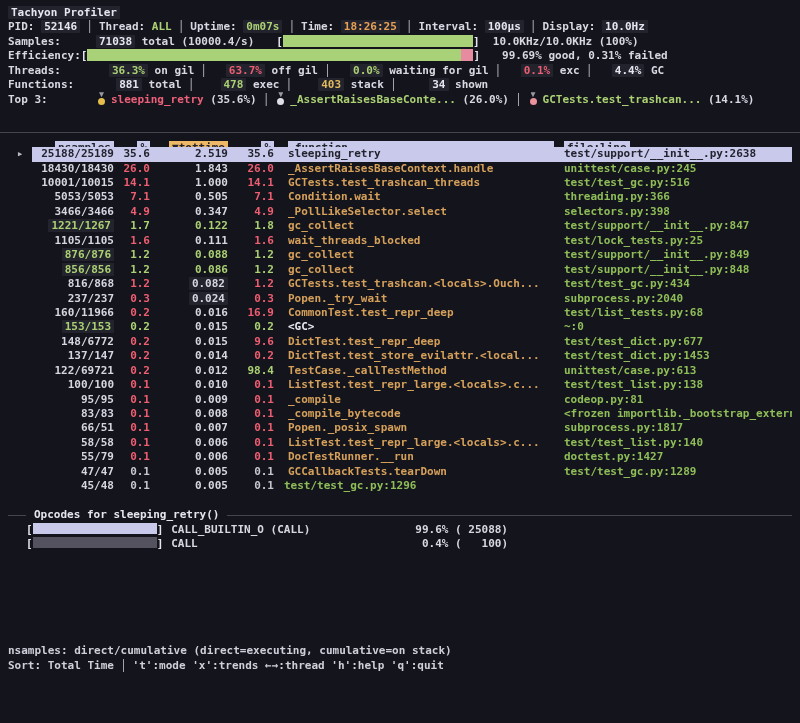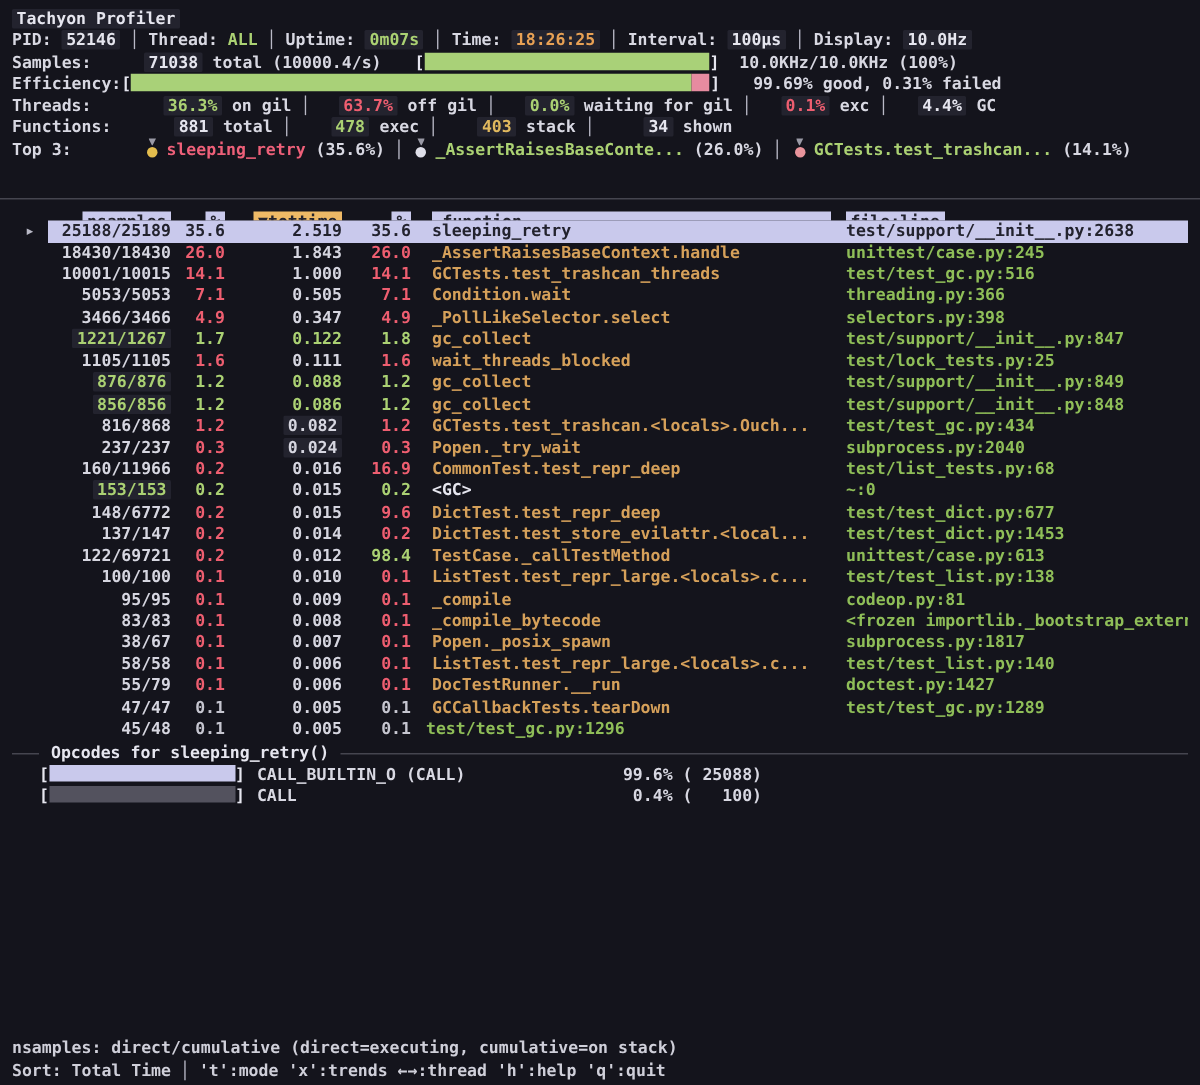--- a/index.html
+++ b/index.html
@@ -44,30 +44,30 @@
   .cell-tt{width:78px;text-align:right;flex:none;}
   .cell-p2{width:46px;text-align:right;flex:none;}
   .cell-fn{width:266px;padding-left:14px;text-align:left;flex:none;}
   .cell-file{flex:1;text-align:left;padding-left:10px;color:#8fbe58;}
   .hchip{background:#c9c9ec;color:#23232e;padding:0 3px;display:inline-block;margin-top:8px;}
   .hchip.sort{background:#eeb966;}
   .cell-fn .hchip{display:block;width:100%;box-sizing:border-box;padding-left:7px;}
   .trow.selected .cell:not(.cell-marker){background:#c9c9ec;}
   .trow.selected .cell:not(.cell-marker), .trow.selected .cell span{color:#23232e;}
   
-  .ops-header{display:flex;align-items:center;height:14px;margin-top:2px;}
+  .ops-header{display:flex;align-items:center;height:14px;margin-top:15px;}
   .hline{border-top:1px solid #45454f;}
   .hline.left{width:18px;flex:none;}
   .hline.grow{flex:1;}
   .ops-title{padding:0 8px;color:#e6e6ef;}
   .op-row{display:flex;width:500px;height:14.4px;line-height:14.4px;white-space:pre;padding-left:18px;box-sizing:border-box;}
   .op-track{display:inline-block;width:124px;height:11px;vertical-align:-1.5px;}
   .op-name{flex:1;padding-left:8px;}
   .op-pct{text-align:right;white-space:pre;}
-  .footer{position:absolute;left:8px;top:692px;color:#cfcfd9;}
+  .footer{position:absolute;left:8px;top:644px;color:#cfcfd9;}
   .footer div{height:15px;white-space:pre;}
 </style>
 </head>
 <body>
 
 <div class="screen">
 
   <div class="statline"><span class="chip c-white">Tachyon Profiler</span></div>
 
   <div class="statline"><span>PID:</span> <span class="chip c-white">52146</span><span class="sep">│</span><span>Thread:</span> <span class="c-green">ALL</span><span class="sep">│</span><span>Uptime:</span> <span class="chip c-green">0m07s</span><span class="sep">│</span><span>Time:</span> <span class="chip c-timeorange">18:26:25</span><span class="sep">│</span><span>Interval:</span> <span class="chip c-white">100µs</span><span class="sep">│</span><span>Display:</span> <span class="chip c-white">10.0Hz</span></div>
@@ -261,21 +261,21 @@
       <span class="cell cell-marker"></span>
       <span class="cell cell-ns"><span class="nsv c-val">83/83</span></span>
       <span class="cell cell-p1 c-red">0.1</span>
       <span class="cell cell-tt"><span class="ttv c-val">0.008</span></span>
       <span class="cell cell-p2 c-red">0.1</span>
       <span class="cell cell-fn c-orange">_compile_bytecode</span>
       <span class="cell cell-file">&lt;frozen importlib._bootstrap_externa</span>
     </div>
       <div class="trow">
       <span class="cell cell-marker"></span>
-      <span class="cell cell-ns"><span class="nsv c-val">38/67</span></span>
+      <span class="cell cell-ns"><span class="nsv c-val">66/51</span></span>
       <span class="cell cell-p1 c-red">0.1</span>
       <span class="cell cell-tt"><span class="ttv c-val">0.007</span></span>
       <span class="cell cell-p2 c-red">0.1</span>
       <span class="cell cell-fn c-orange">Popen._posix_spawn</span>
       <span class="cell cell-file">subprocess.py:1817</span>
     </div>
       <div class="trow">
       <span class="cell cell-marker"></span>
       <span class="cell cell-ns"><span class="nsv c-val">58/58</span></span>
       <span class="cell cell-p1 c-red">0.1</span>

